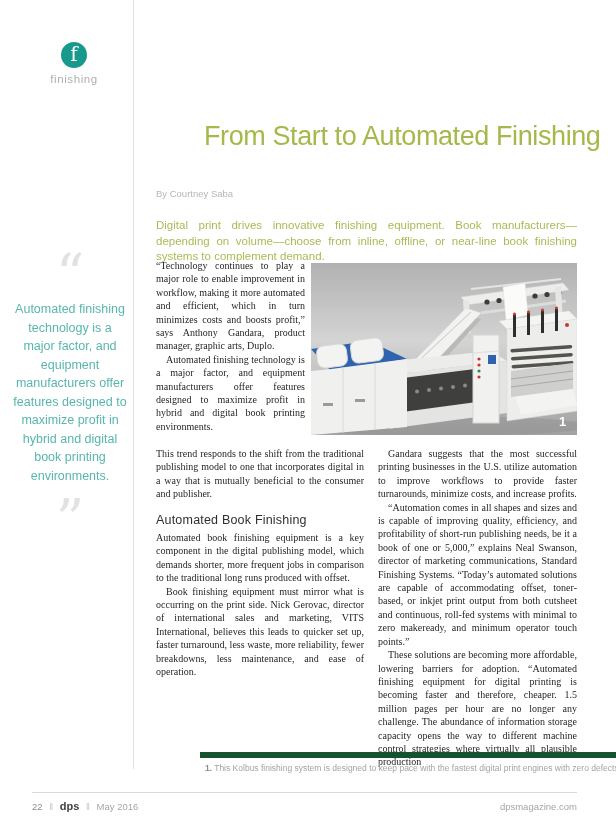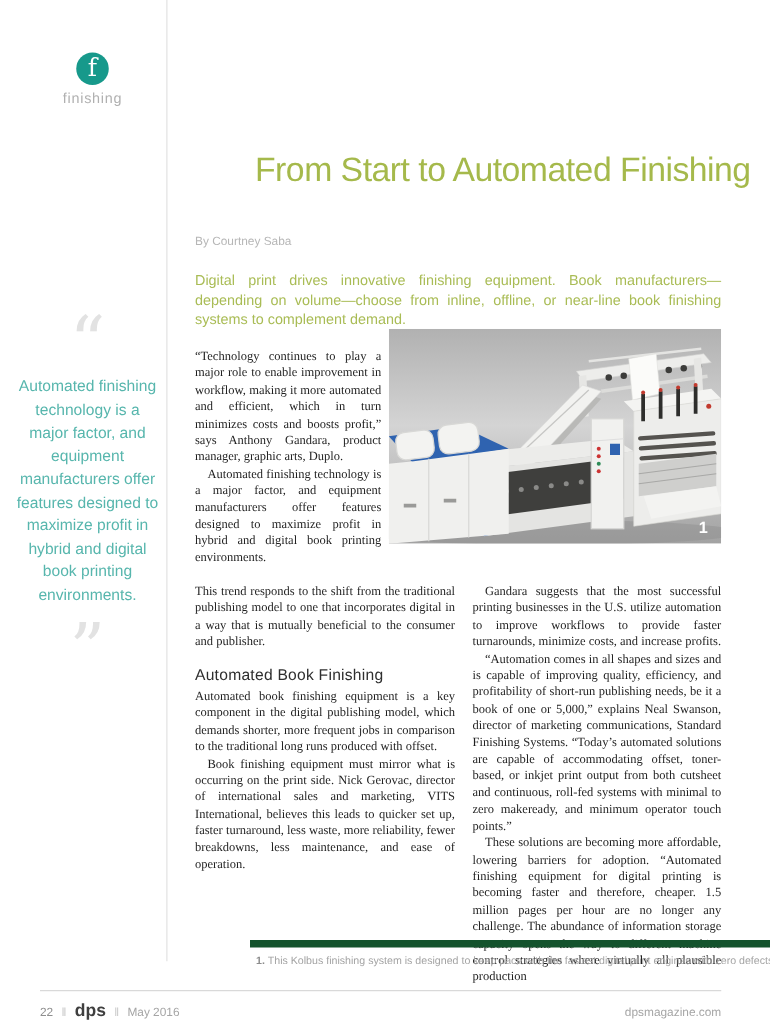--- a/index.html
+++ b/index.html
@@ -31,21 +31,21 @@
   .subtitle { position:absolute; top:158px; left:0; width:421px; font-size:14px; color:#9b9b9b; }
   .byline   { position:absolute; top:188px; left:0; width:421px; font-size:9.5px; color:#b6b6b6; }
   .intro {
     position:absolute; top:207px; left:0; width:421px;
     font-size:11.5px; line-height:15.5px; color:#a9bc55; text-align:justify;margin-top:11px;
   }
   
   .figure { position:absolute; left:155px; top:263px; width:266px; height:172px; overflow:hidden; }
   .figure svg { display:block; }
   
-  .columns { position:absolute; top:259px; left:0; width:421px; display:flex; gap:14px;margin-top:20px; }
+  .columns { position:absolute; top:259px; left:0; width:421px; display:flex; gap:14px; }
   .col { font-family:"Liberation Serif", serif; font-size:10px; line-height:13.4px; color:#1f1f1f; text-align:justify; }
   .col-left  { width:208px; }
   .col-right { width:199px; padding-top:188px; }
   .narrow-block { width:149px; height:188px; overflow:hidden; }
   .col p { margin:0; }
   .col p.indent { text-indent:10px; }
   .section-heading {
     font-family:"Liberation Sans", sans-serif; font-size:12.5px; font-weight:400;
     color:#2e2e2e; letter-spacing:0.2px; margin:13px 0 4px 0; text-align:left;
   }
@@ -57,21 +57,21 @@
   }
   .cap-num { font-weight:bold; color:#8c8c8c; }
   
   .footer {
     position:absolute; left:32px; top:792px; width:545px;
     border-top:1px solid #d9d9d9; padding-top:7px;
     display:flex; justify-content:space-between; align-items:baseline;
   }
   .footer-left  { font-size:9.5px; color:#8f8f8f; }
   .footer-left .sep { color:#c8c8c8; margin:0 4px; }
-  .footer-left .pub { font-weight:bold; font-size:14px; color:#3f3f3f; }
+  .footer-left .pub { font-weight:bold; font-size:11px; color:#3f3f3f; }
   .footer-left .issue { color:#a5a5a5;text-align:center; }
   .footer-right { font-size:9.5px; color:#a5a5a5; }
 </style>
 </head>
 <body>
 
 <div class="page">
 
   <div class="divider"></div>
 

